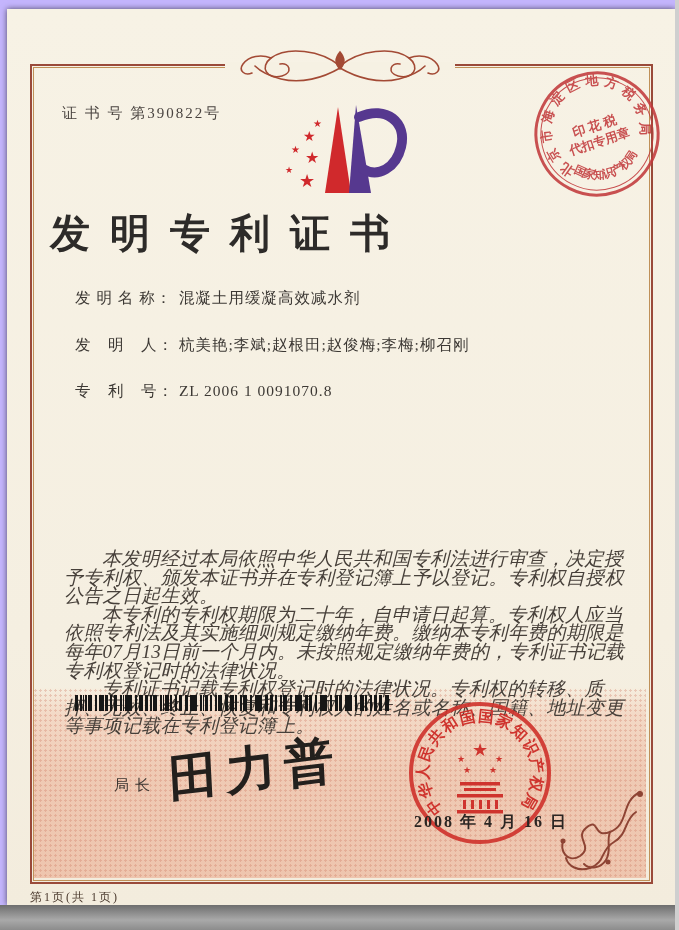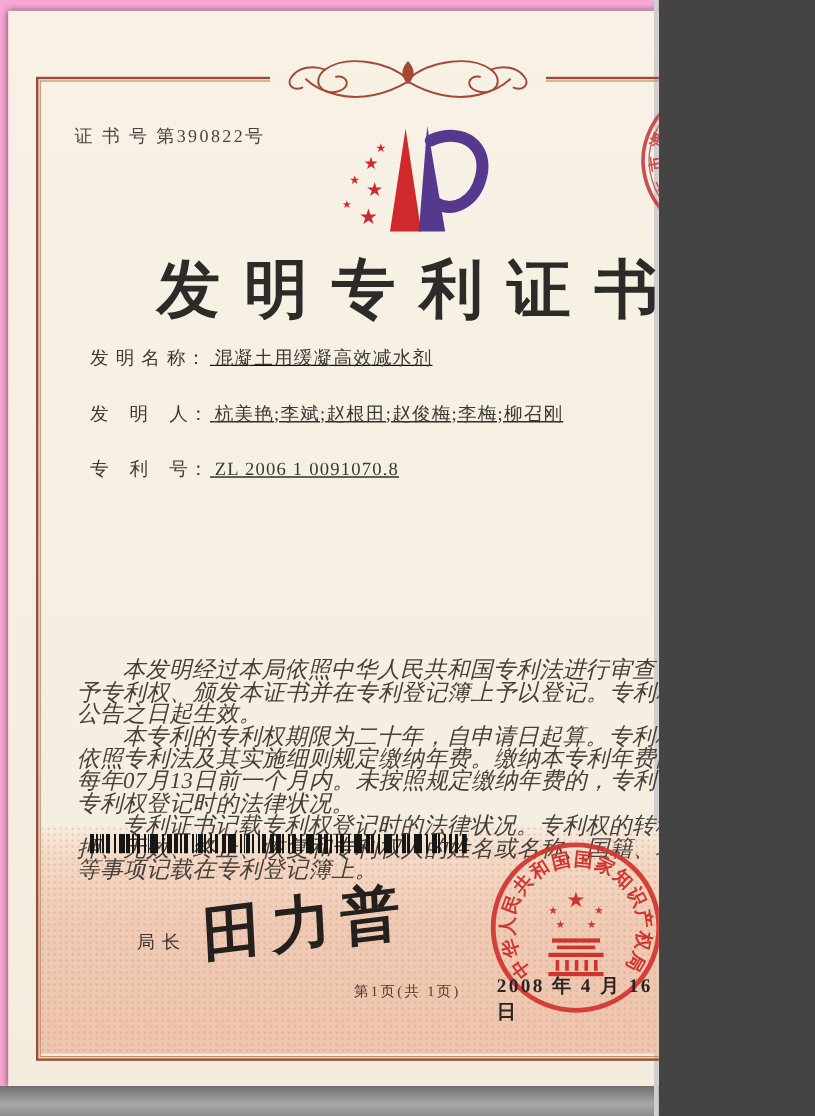--- a/index.html
+++ b/index.html
@@ -1,16 +1,16 @@
 <!DOCTYPE html>
 <html><head>
 <meta charset="utf-8">
 <style>
   html,body{margin:0;padding:0;background:#444;}
-  .scan{position:relative;width:549px;height:930px;overflow:hidden;background:#f9a8d4;
+  .scan{position:relative;width:679px;height:930px;overflow:hidden;background:#c4b5fd;
         font-family:"Liberation Serif","DejaVu Serif",serif;}
   .abs{position:absolute;}
   .paper{left:7px;top:9px;width:668px;height:896px;
          background:linear-gradient(180deg,#f7f2e5 0%,#f5efe1 70%,#f3ecdd 100%);
          box-shadow:0 0 6px rgba(0,0,0,.6);}
   .edge-bottom{left:0;bottom:0;width:100%;height:25px;
          background:linear-gradient(180deg,#6e6e6e 0%,#a9a9a9 60%,#8c8c8c 100%);}
   .edge-right{right:0;top:0;width:4px;height:100%;background:#cfcfcf;}
 
   
@@ -20,45 +20,45 @@
           linear-gradient(180deg,#f5eedf 0%,#f3d9c6 14%,#efcab4 45%,#eec5ae 100%);
         background-size:5px 5px,100% 100%;}
 
   
   .frame{left:30px;top:64px;width:619px;height:816px;z-index:2;
          border:2px solid #9a4a3a;pointer-events:none;}
   .frame-inner{position:absolute;left:1px;top:1px;right:1px;bottom:1px;
          border:1px solid #bf9058;}
 
   .certno{left:62px;top:104px;font-size:15px;letter-spacing:2px;color:#4a4440;z-index:3;}
-  .title{left:30px;top:206px;width:619px;text-align:center;font-size:53px;font-weight:700;
+  .title{left:30px;top:206px;width:619px;font-size:40px;font-weight:700;
          letter-spacing:20px;text-indent:20px;color:#2d2b29;z-index:3;}
 
-  .fields{left:75px;top:288px;width:540px;z-index:3;text-decoration:underline;}
+  .fields{left:75px;top:288px;width:540px;z-index:3;}
   .frow{height:46.5px;font-size:15.5px;color:#3c3834;white-space:nowrap;}
   .frow .lab{display:inline-block;min-width:100px;letter-spacing:1px;}
   .frow .val{letter-spacing:1px;}
 
   .bodytext{left:64px;top:550px;width:562px;z-index:3;color:#47403a;}
   .bodytext p{margin:0;text-indent:2em;font-size:19px;line-height:18.6px;
               font-style:italic;letter-spacing:.3px;}
 
   .barcode{left:75px;top:695px;width:314px;height:16px;z-index:4;
       background:
         repeating-linear-gradient(90deg,#161616 0 2px,transparent 2px 5px),
         repeating-linear-gradient(90deg,#161616 0 1px,transparent 1px 8px),
         repeating-linear-gradient(90deg,#161616 0 3px,transparent 3px 13px);}
 
   .director{left:114px;top:776px;font-size:15px;letter-spacing:6px;color:#3c3530;z-index:4;}
   .signature{left:168px;top:736px;font-size:50px;font-weight:700;color:#23201d;z-index:4;
              transform:rotate(-7deg) skewX(-4deg);letter-spacing:8px;}
 
   .sealdate{left:414px;top:812px;font-size:16px;font-weight:700;letter-spacing:2px;
             color:#2a2522;z-index:6;}
-  .footerpage{left:30px;top:818px;width:619px;text-align:center;font-size:12px;
+  .footerpage{left:30px;top:889px;width:619px;font-size:12px;
               letter-spacing:2px;color:#4b3a2e;z-index:4;}
 
   svg.abs{overflow:visible;}
   .seal-svg{left:405px;top:698px;z-index:5;}
   .stamp-svg{left:527px;top:64px;z-index:5;opacity:.88;}
   .logo-svg{left:283px;top:101px;z-index:3;}
   .flourish-top{left:225px;top:42px;z-index:3;}
   .flourish-corner{left:548px;top:786px;z-index:3;}
 </style>
 </head>

